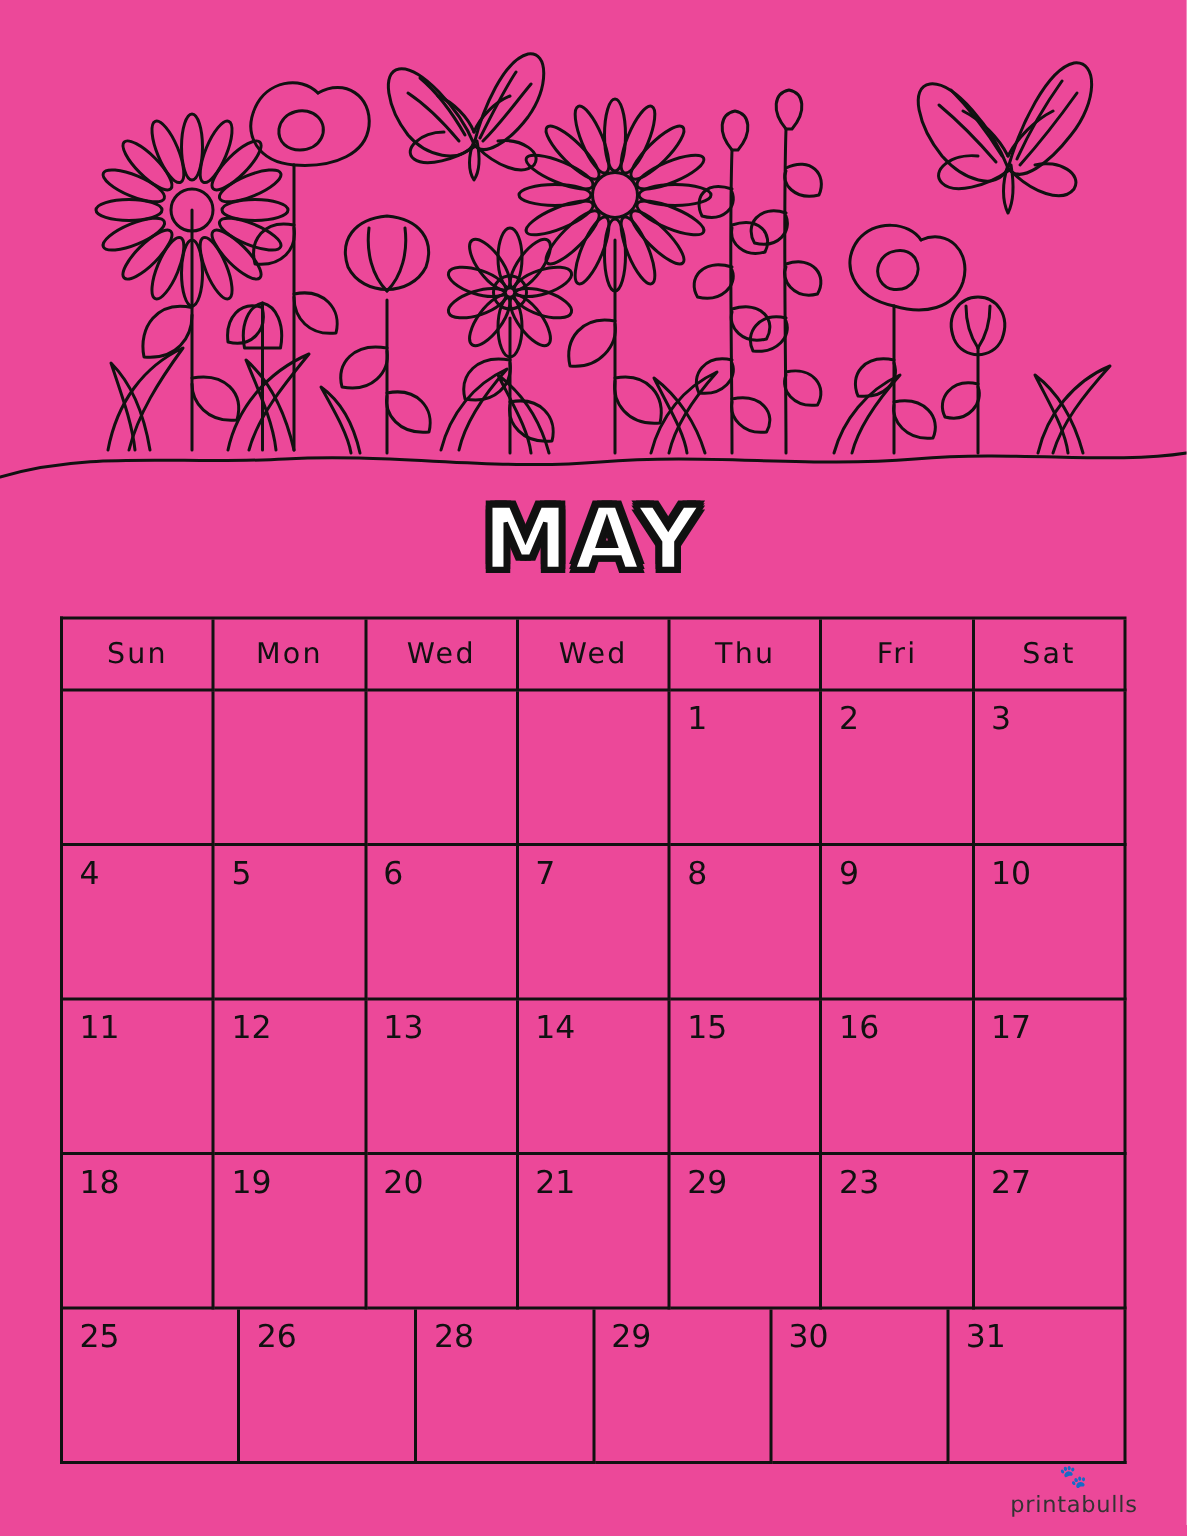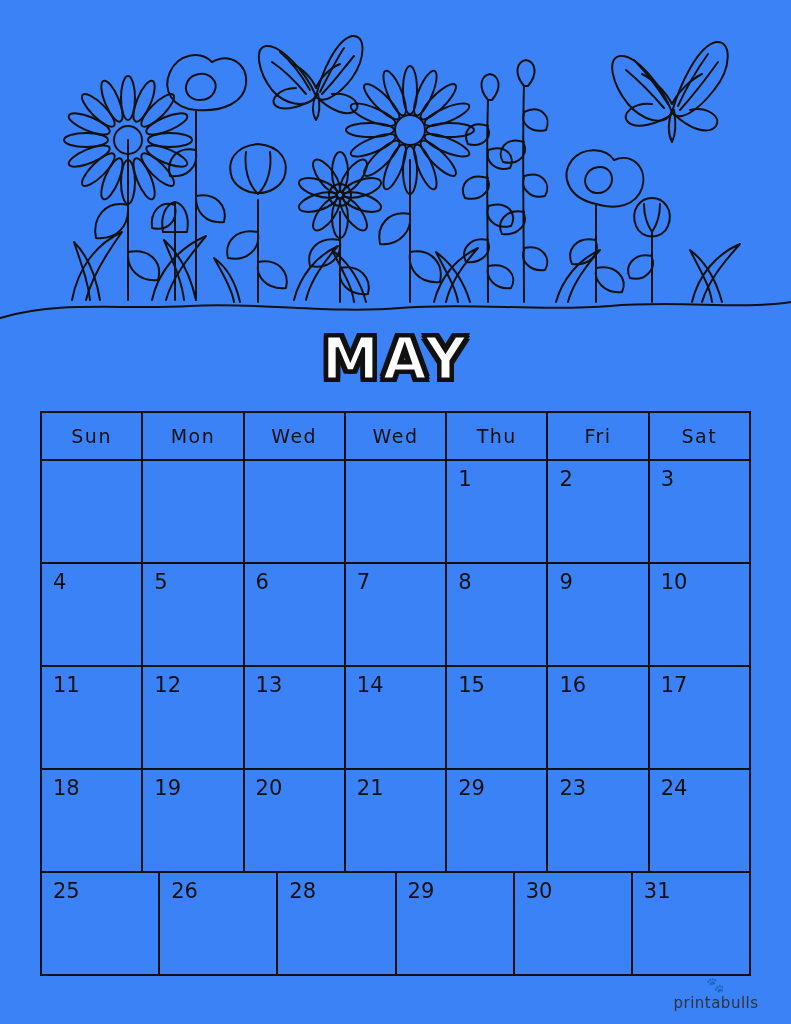--- a/index.html
+++ b/index.html
@@ -12,21 +12,21 @@
     height: 1024px;
     position: relative;
     font-family: "Liberation Sans", sans-serif;
     color: #1a1a1a;
     overflow: hidden;
   }
   .page {
     position: relative;
     width: 791px;
     height: 1024px;
-    background: #3b82f6;
+    background: #ec4899;
   }
 
   
   .illustration {
     position: absolute;
     left: 0;
     top: 0;
     width: 791px;
     height: 340px;
   }
@@ -433,21 +433,21 @@
       <div class="cal-cell">
           <span class="day-num">21</span>
         </div>
       <div class="cal-cell">
           <span class="day-num">29</span>
         </div>
       <div class="cal-cell">
           <span class="day-num">23</span>
         </div>
       <div class="cal-cell">
-          <span class="day-num">24</span>
+          <span class="day-num">27</span>
         </div>
     </div>
 
     <div class="cal-row week-row">
       <div class="cal-cell">
           <span class="day-num">25</span>
         </div>
       <div class="cal-cell">
           <span class="day-num">26</span>
         </div>

